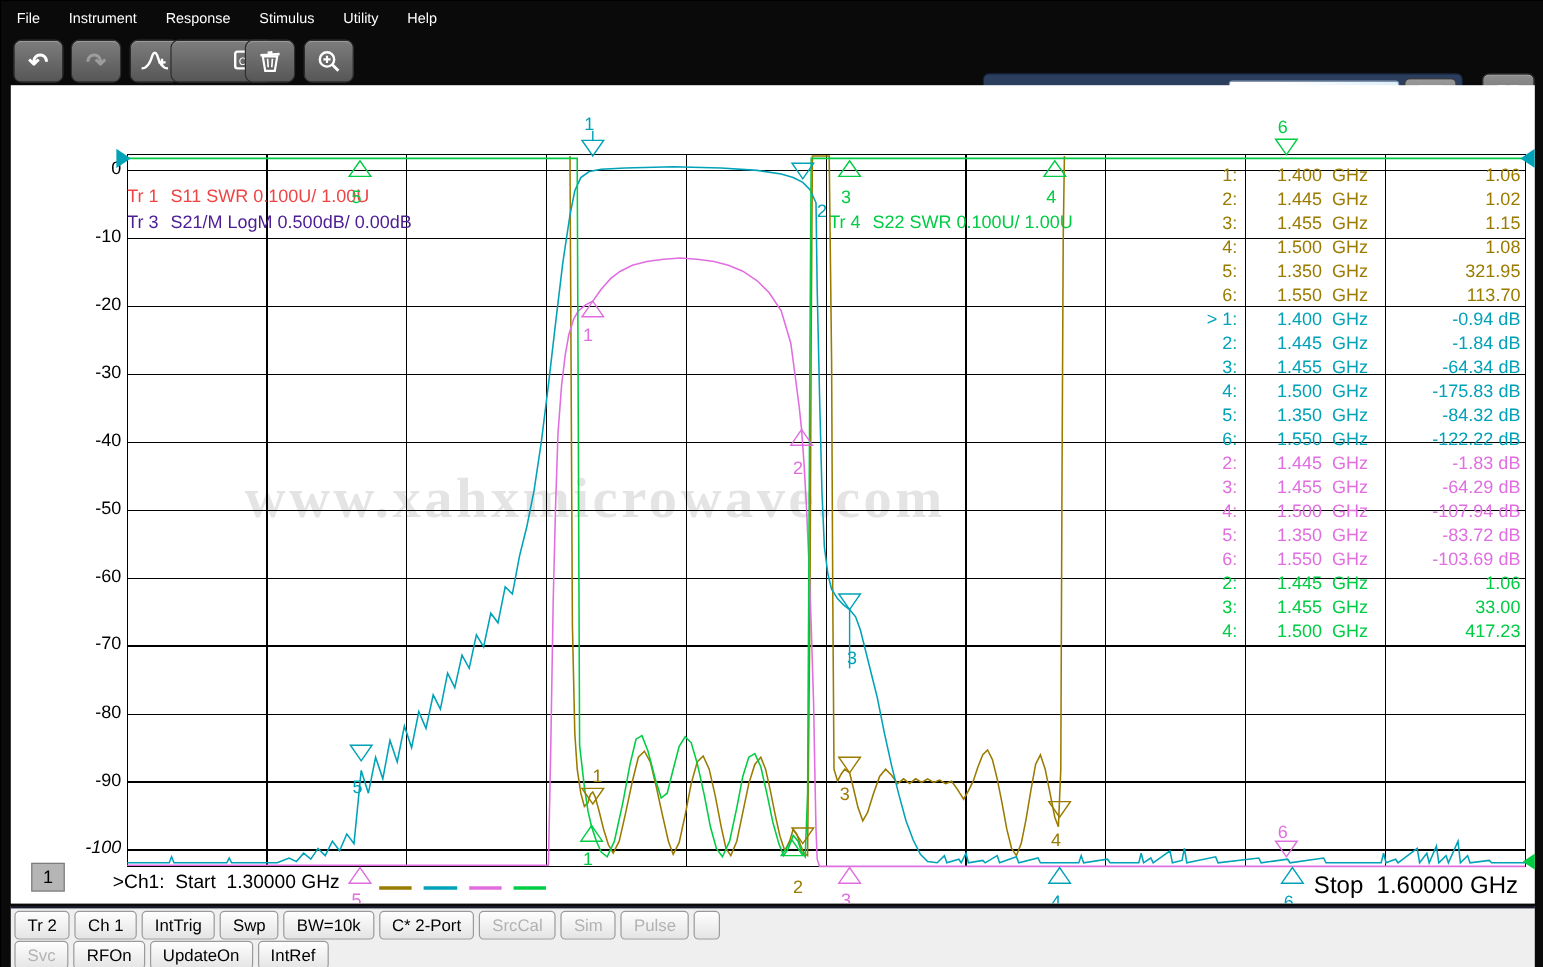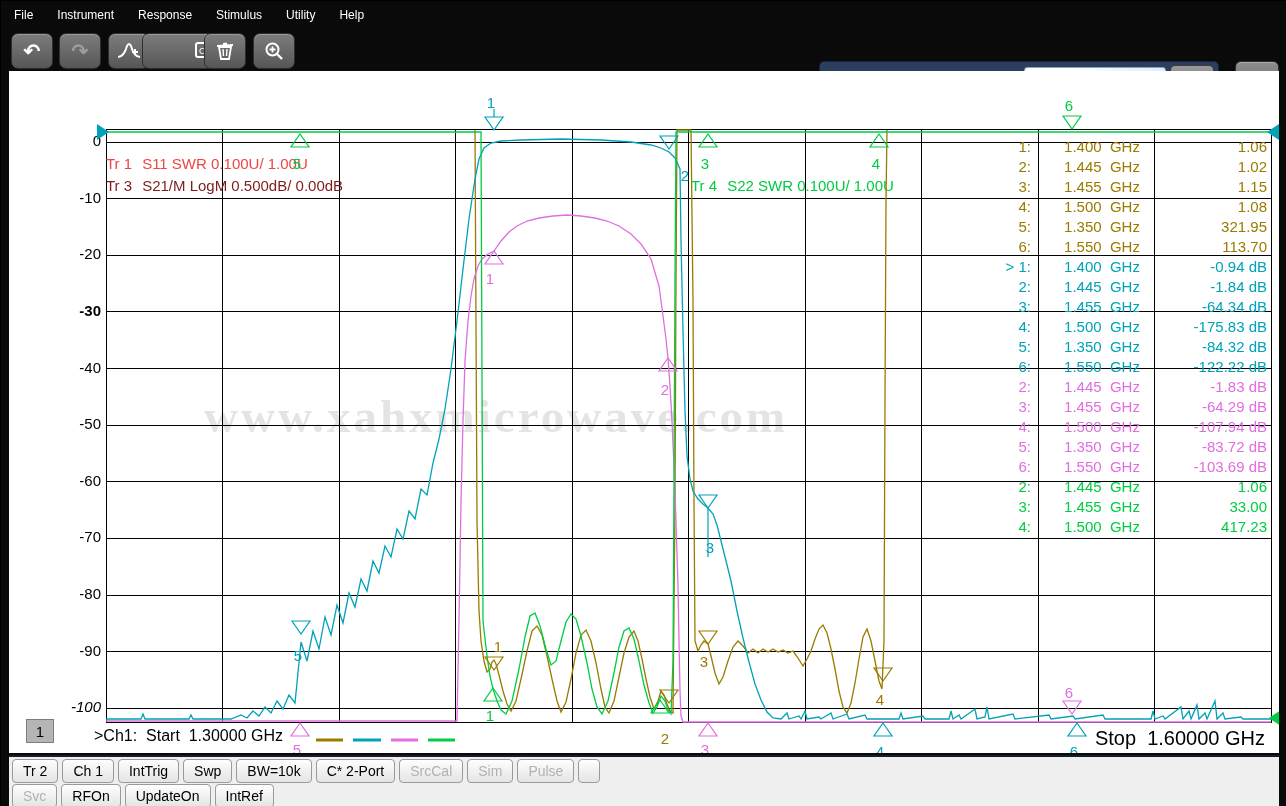--- a/index.html
+++ b/index.html
@@ -35,21 +35,21 @@
 
   
   #plot-panel{position:absolute;left:8px;top:70px;width:1270px;height:682px;background:#fff;}
   #watermark{position:absolute;left:195px;top:318px;font-family:"Liberation Serif",serif;
     font-size:47px;font-weight:bold;color:#e4e4e4;letter-spacing:3px;white-space:nowrap;}
   .lay{position:absolute;left:0;top:0;pointer-events:none;}
 
   .tlabel{position:absolute;font-size:15px;white-space:pre;}
   .tid{margin-right:10px;}
   .tid.sel{background:#00a6a6;color:#000;padding:0 4px;}
-  .c-tr1{color:#ef4444;} .c-tr2{color:#00a2b8;} .c-tr3{color:#7f1d1d;} .c-tr4{color:#00cc44;}
+  .c-tr1{color:#ef4444;} .c-tr2{color:#00a2b8;} .c-tr3{color:#4c1d95;} .c-tr4{color:#00cc44;}
 
   .ytick{position:absolute;left:22px;width:70px;text-align:right;font-size:15px;color:#000;}
 
   
   .mrow{position:absolute;left:950px;width:314px;height:20px;display:flex;align-items:center;
     font-size:15px;white-space:pre;}
   .mnum{width:72px;text-align:right;}
   .mfreq{width:142px;text-align:center;}
   .mval{flex:1;text-align:right;padding-right:6px;}
 
@@ -179,21 +179,21 @@
       </svg>
 
     <div class="tlabel c-tr1" style="left:97px;top:84px;"><span class="tid">Tr 1</span><span>S11 SWR 0.100U/ 1.00U</span></div>
     <div class="tlabel c-tr3" style="left:97px;top:106px;"><span class="tid">Tr 3</span><span>S21/M LogM 0.500dB/ 0.00dB</span></div>
     <div class="tlabel c-tr4" style="left:682px;top:106px;"><span class="tid">Tr 4</span><span>S22 SWR 0.100U/ 1.00U</span></div>
 
     <div id="yticks">
         <div class="ytick" style="top: 61px;">0</div>
         <div class="ytick" style="top: 117.6px;">-10</div>
         <div class="ytick" style="top: 174.3px;">-20</div>
-        <div class="ytick" style="top: 230.9px; font-weight: bold;">-30</div>
+        <div class="ytick" style="top: 230.9px;">-30</div>
         <div class="ytick" style="top: 287.5px;">-40</div>
         <div class="ytick" style="top: 344.2px;">-50</div>
         <div class="ytick" style="top: 400.8px;">-60</div>
         <div class="ytick" style="top: 457.4px;">-70</div>
         <div class="ytick" style="top: 514.1px;">-80</div>
         <div class="ytick" style="top: 570.7px;">-90</div>
         <div class="ytick" style="top: 627.3px; font-style: italic;">-100</div>
       </div>
     <div id="marker-table">
         <div class="mrow" style="top: 65px; color: rgb(154, 123, 0);"><span class="mnum">1:</span><span class="mfreq">1.400  GHz</span><span class="mval">1.06</span></div>

